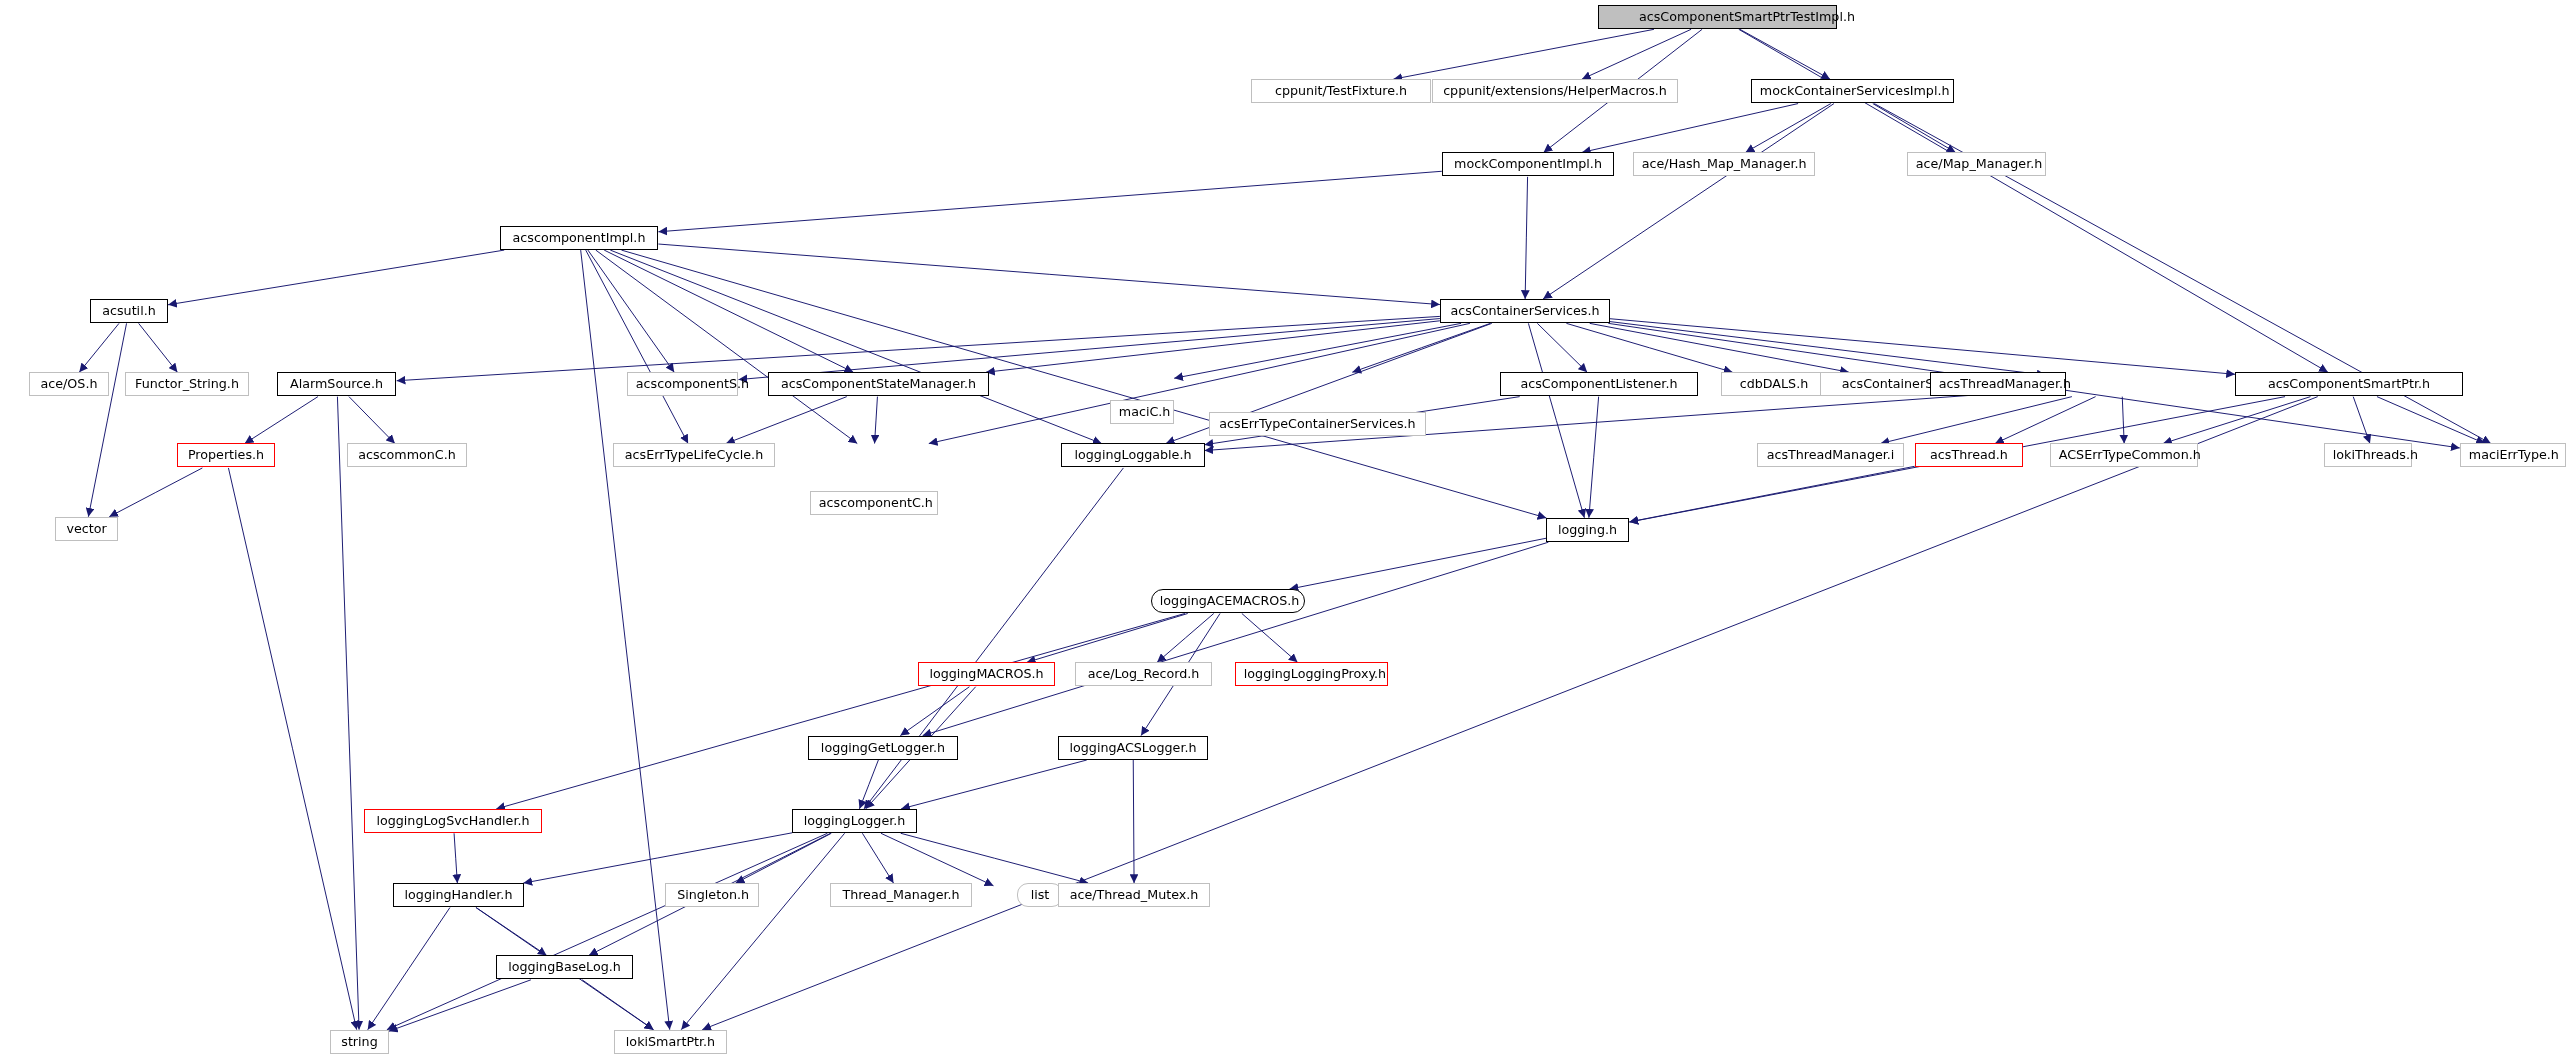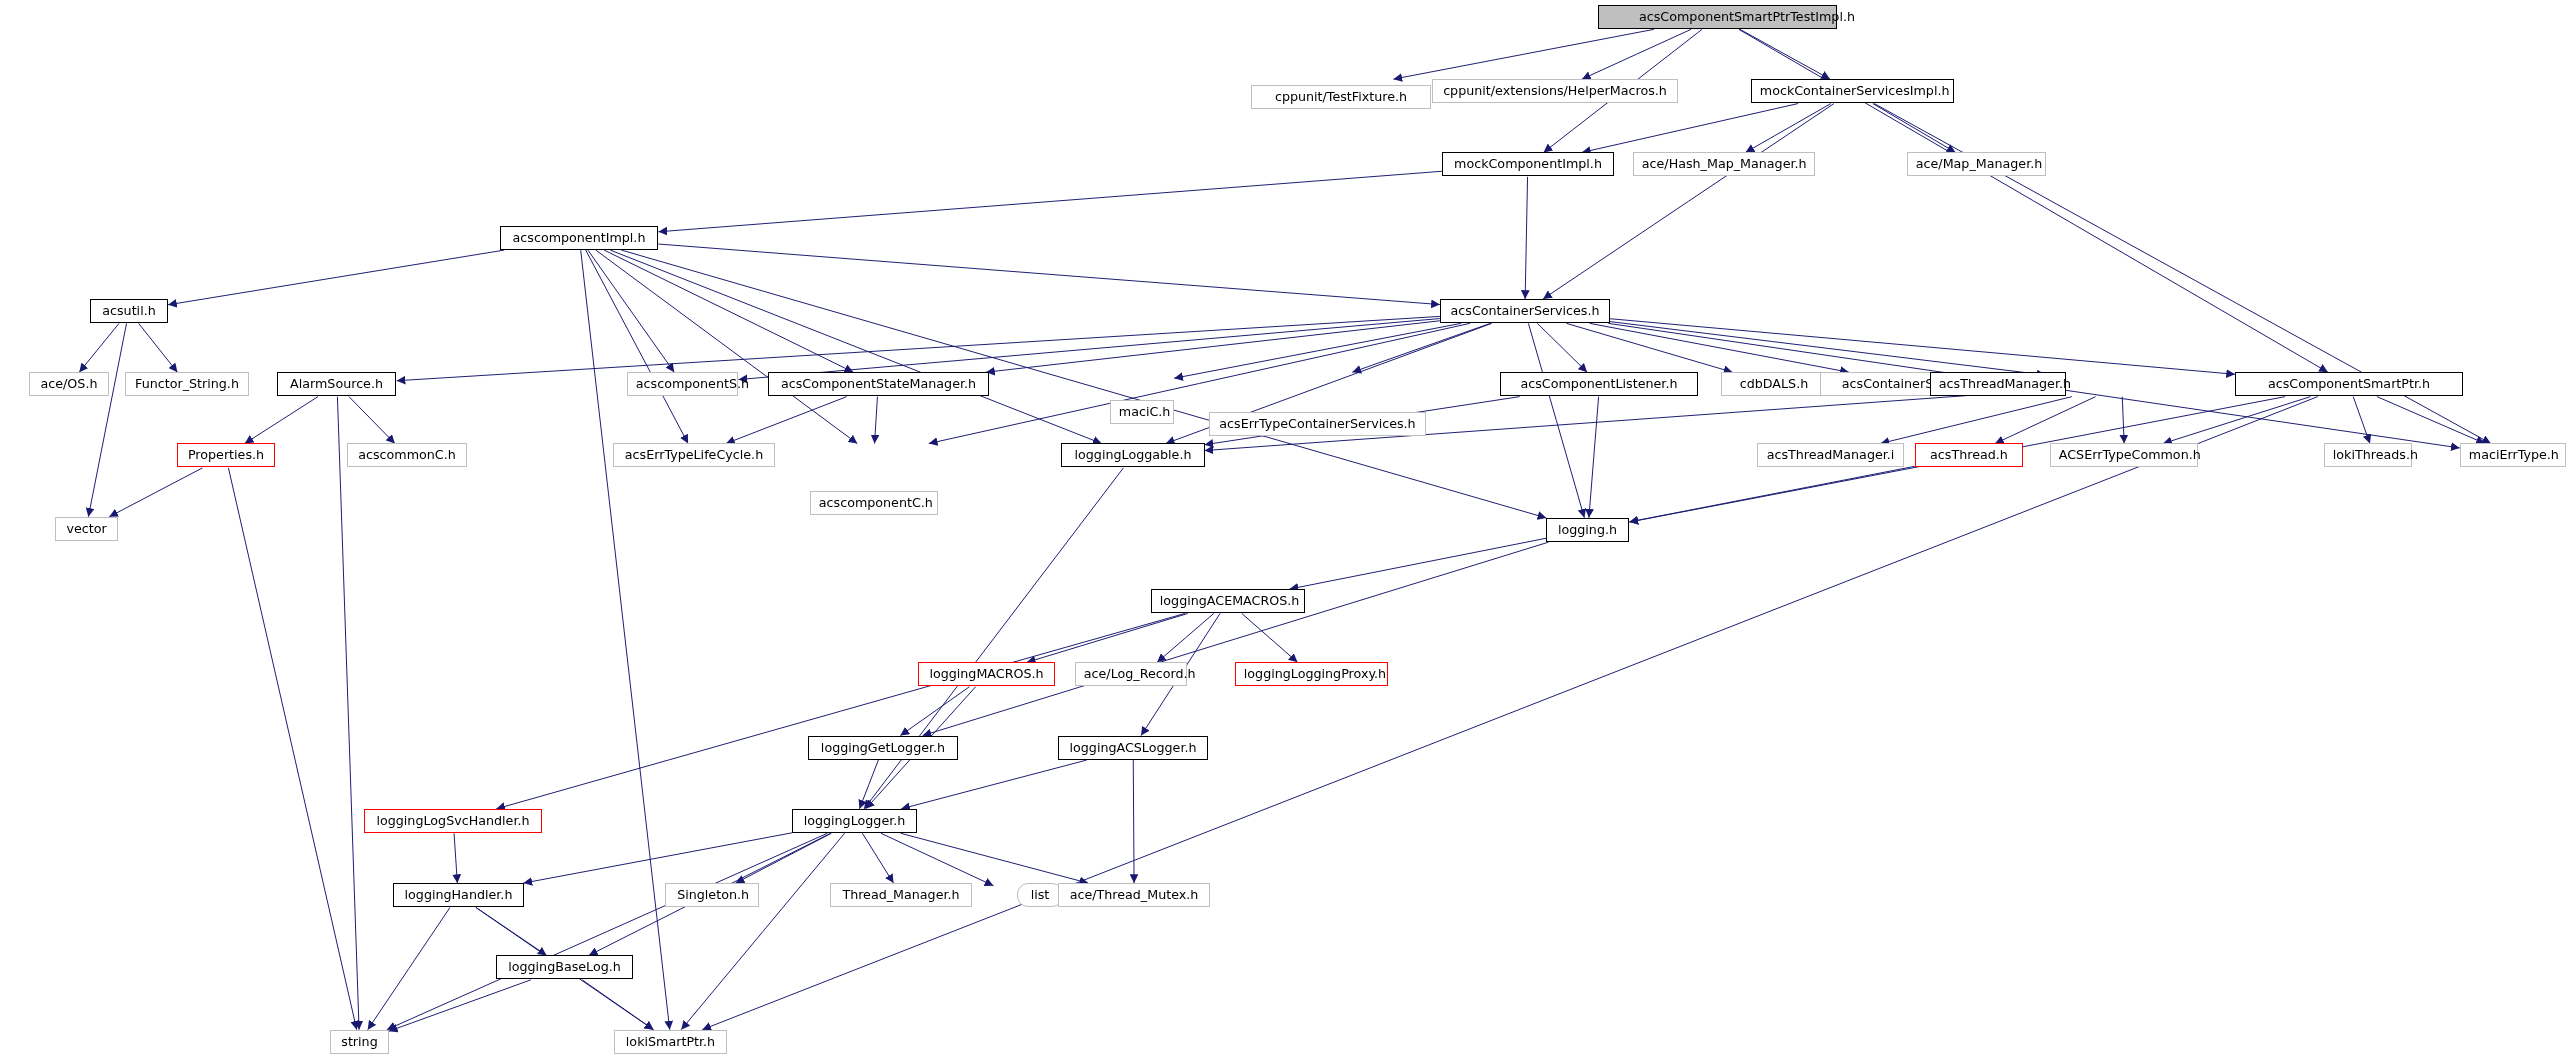--- a/index.html
+++ b/index.html
@@ -101,21 +101,21 @@
       <path d="M846.95796460177,853 Q621.5,953.5 396.0420353982301,1054" fill="none" stroke="#191970" stroke-width="1" marker-end="url(#arrow)"></path>
       <path d="M864.6017699115044,853 Q781,953.5 697.3982300884956,1054" fill="none" stroke="#191970" stroke-width="1" marker-end="url(#arrow)"></path>
       <path d="M487.4121621621622,929 Q523.5,953.5 559.5878378378378,978" fill="none" stroke="#191970" stroke-width="1" marker-end="url(#arrow)"></path>
       <path d="M460.5833333333333,929 Q418.5,991.5 376.4166666666667,1054" fill="none" stroke="#191970" stroke-width="1" marker-end="url(#arrow)"></path>
       <path d="M487.1666666666667,929 Q578,991.5 668.8333333333334,1054" fill="none" stroke="#191970" stroke-width="1" marker-end="url(#arrow)"></path>
       <path d="M543.4605263157895,1003 Q470.73026315789474,1029.3214285714284 398,1055.642857142857" fill="none" stroke="#191970" stroke-width="1" marker-end="url(#arrow)"></path>
       <path d="M595.9276315789474,1003 Q632.5,1028.5 669.0723684210526,1054" fill="none" stroke="#191970" stroke-width="1" marker-end="url(#arrow)"></path>
     </svg>
   <div id="nodes">
       <div class="node root" style="left: 1598px; top: 4.9px; width: 239px;">acsComponentSmartPtrTestImpl.h</div>
-      <div class="node undocumented" style="left: 1251px; top: 85px; width: 180px;">cppunit/TestFixture.h</div>
+      <div class="node undocumented" style="left: 1251px; top: 79px; width: 180px;">cppunit/TestFixture.h</div>
       <div class="node undocumented" style="left: 1432px; top: 79px; width: 246px;">cppunit/extensions/HelperMacros.h</div>
       <div class="node documented" style="left: 1751px; top: 79px; width: 203px;">mockContainerServicesImpl.h</div>
       <div class="node documented" style="left: 1442px; top: 152px; width: 172px;">mockComponentImpl.h</div>
       <div class="node undocumented" style="left: 1633px; top: 152px; width: 182px;">ace/Hash_Map_Manager.h</div>
       <div class="node undocumented" style="left: 1907px; top: 152px; width: 139px;">ace/Map_Manager.h</div>
       <div class="node documented" style="left: 500px; top: 226px; width: 158px;">acscomponentImpl.h</div>
       <div class="node documented" style="left: 90px; top: 299px; width: 78px;">acsutil.h</div>
       <div class="node documented" style="left: 1440px; top: 299px; width: 170px;">acsContainerServices.h</div>
       <div class="node undocumented" style="left: 29px; top: 372px; width: 80px;">ace/OS.h</div>
       <div class="node undocumented" style="left: 125px; top: 372px; width: 124px;">Functor_String.h</div>
@@ -134,23 +134,23 @@
       <div class="node undocumented" style="left: 613px; top: 443px; width: 162px;">acsErrTypeLifeCycle.h</div>
       <div class="node undocumented" style="left: 810px; top: 443px; width: 128px; margin-top: 48px;">acscomponentC.h</div>
       <div class="node documented" style="left: 1061px; top: 443px; width: 144px;">loggingLoggable.h</div>
       <div class="node undocumented" style="left: 1757px; top: 443px; width: 147px;">acsThreadManager.i</div>
       <div class="node truncated" style="left: 1915px; top: 443px; width: 108px;">acsThread.h</div>
       <div class="node undocumented" style="left: 2050px; top: 443px; width: 148px;">ACSErrTypeCommon.h</div>
       <div class="node undocumented" style="left: 2324px; top: 443px; width: 88px;">lokiThreads.h</div>
       <div class="node undocumented" style="left: 2460px; top: 443px; width: 106px;">maciErrType.h</div>
       <div class="node undocumented" style="left: 55px; top: 517px; width: 63px;">vector</div>
       <div class="node documented" style="left: 1546px; top: 518px; width: 83px;">logging.h</div>
-      <div class="node documented" style="left: 1151px; top: 589px; width: 154px;">loggingACEMACROS.h</div>
+      <div class="node documented" style="left: 1151px; top: 589px; width: 154px; border-radius: 12px;">loggingACEMACROS.h</div>
       <div class="node truncated" style="left: 918px; top: 662px; width: 137px;">loggingMACROS.h</div>
-      <div class="node undocumented" style="left: 1075px; top: 662px; width: 112px;">ace/Log_Record.h</div>
+      <div class="node undocumented" style="left: 1075px; top: 662px; width: 137px;">ace/Log_Record.h</div>
       <div class="node truncated" style="left: 1235px; top: 662px; width: 153px;">loggingLoggingProxy.h</div>
       <div class="node documented" style="left: 808px; top: 736px; width: 150px;">loggingGetLogger.h</div>
       <div class="node documented" style="left: 1058px; top: 736px; width: 150px;">loggingACSLogger.h</div>
       <div class="node truncated" style="left: 364px; top: 809px; width: 178px;">loggingLogSvcHandler.h</div>
       <div class="node documented" style="left: 792px; top: 809px; width: 125px;">loggingLogger.h</div>
       <div class="node documented" style="left: 393px; top: 883px; width: 131px;">loggingHandler.h</div>
       <div class="node undocumented" style="left: 665px; top: 883px; width: 94px; padding-left: 10px;">Singleton.h</div>
       <div class="node undocumented" style="left: 830px; top: 883px; width: 142px;">Thread_Manager.h</div>
       <div class="node undocumented" style="left: 1017px; top: 883px; width: 46px; border-radius: 11px;">list</div>
       <div class="node undocumented" style="left: 1058px; top: 883px; width: 152px;">ace/Thread_Mutex.h</div>

